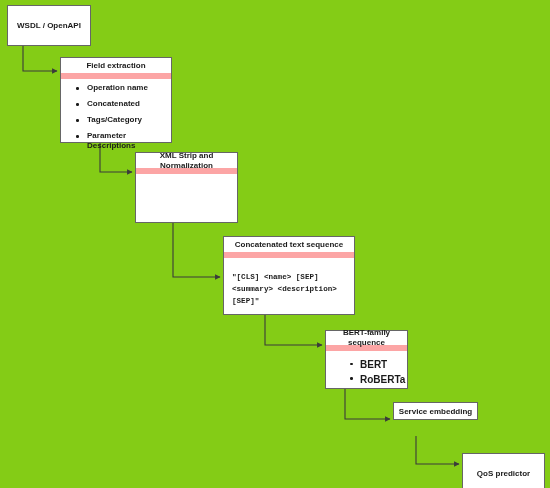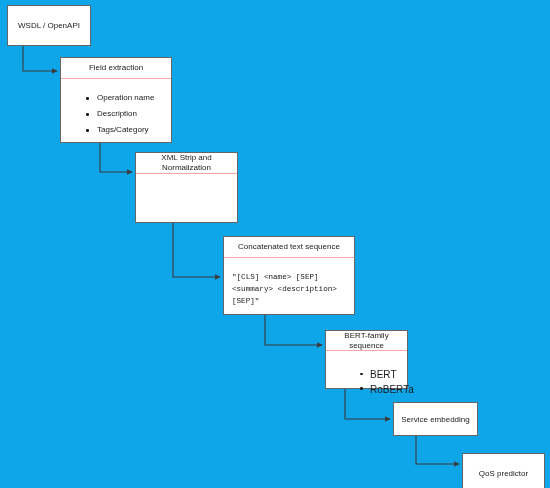--- a/index.html
+++ b/index.html
@@ -9,22 +9,23 @@
     background: #ffffff;
   }
   body {
     font-family: "Liberation Sans", sans-serif;
     color: #1a1a1a;
   }
   #canvas {
     position: relative;
     width: 550px;
     height: 488px;
-    background: #0ea5e9;
+    background: #84cc16;
     overflow: hidden;
+    font-weight: bold;
   }
   svg.connectors {
     position: absolute;
     left: 0;
     top: 0;
     width: 550px;
     height: 488px;
     pointer-events: none;
   }
   .node {
@@ -37,29 +38,29 @@
     box-sizing: border-box;
     text-align: center;
     font-size: 8px;
     line-height: 1.2;
     color: #1a1a1a;
     display: flex;
     align-items: center;
     justify-content: center;
   }
   .node-header.divided {
-    border-bottom: 1px solid #fca5a5;
+    border-bottom: 6px solid #fca5a5;
   }
   .node-body {
     box-sizing: border-box;
     padding: 4px 0 4px 0;
   }
   ul.bullets {
     list-style: none;
-    margin: 10px;
+    margin: 0;
     padding: 0;
   }
   ul.bullets li {
     position: relative;
     font-size: 8px;
     line-height: 1.25;
     padding: 0 4px 0 26px;
     margin: 0 0 6px 0;
     color: #1a1a1a;
   }
@@ -131,22 +132,23 @@
 
   <div class="node" style="left:7px; top:5px; width:84px; height:41px;">
     <div class="plain-label">WSDL / OpenAPI</div>
   </div>
 
   <div class="node" style="left:60px; top:57px; width:112px; height:86px;">
     <div class="node-header divided" style="height:21px;">Field extraction</div>
     <div class="node-body">
       <ul class="bullets">
         <li>Operation name</li>
-        <li>Description</li>
+        <li>Concatenated</li>
         <li>Tags/Category</li>
+        <li>Parameter Descriptions</li>
       </ul>
     </div>
   </div>
 
   <div class="node" style="left:135px; top:152px; width:103px; height:71px;">
     <div class="node-header divided" style="height:21px;">XML Strip and Normalization</div>
   </div>
 
   <div class="node" style="left:223px; top:236px; width:132px; height:79px;">
     <div class="node-header divided" style="height:21px;">Concatenated text sequence</div>
@@ -156,21 +158,21 @@
   <div class="node" style="left:325px; top:330px; width:83px; height:59px;">
     <div class="node-header divided" style="height:20px;">BERT-family sequence</div>
     <div class="node-body" style="padding-top:7px;">
       <ul class="bullets tight">
         <li>BERT</li>
         <li>RoBERTa</li>
       </ul>
     </div>
   </div>
 
-  <div class="node" style="left:393px; top:402px; width:85px; height:34px;">
+  <div class="node" style="left:393px; top:402px; width:85px; height:18px;">
     <div class="plain-label">Service embedding</div>
   </div>
 
   <div class="node" style="left:462px; top:453px; width:83px; height:40px;">
     <div class="plain-label">QoS predictor</div>
   </div>
 
 </div>
 
 </body></html>

